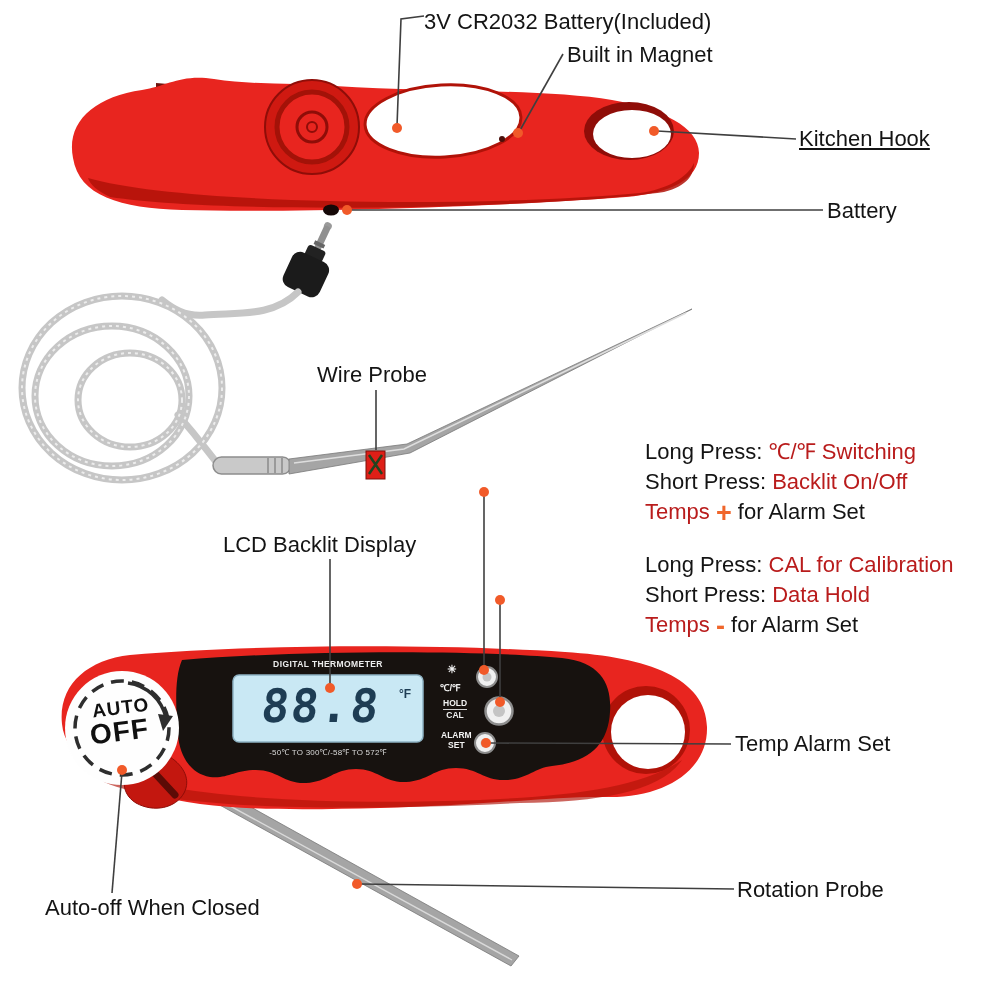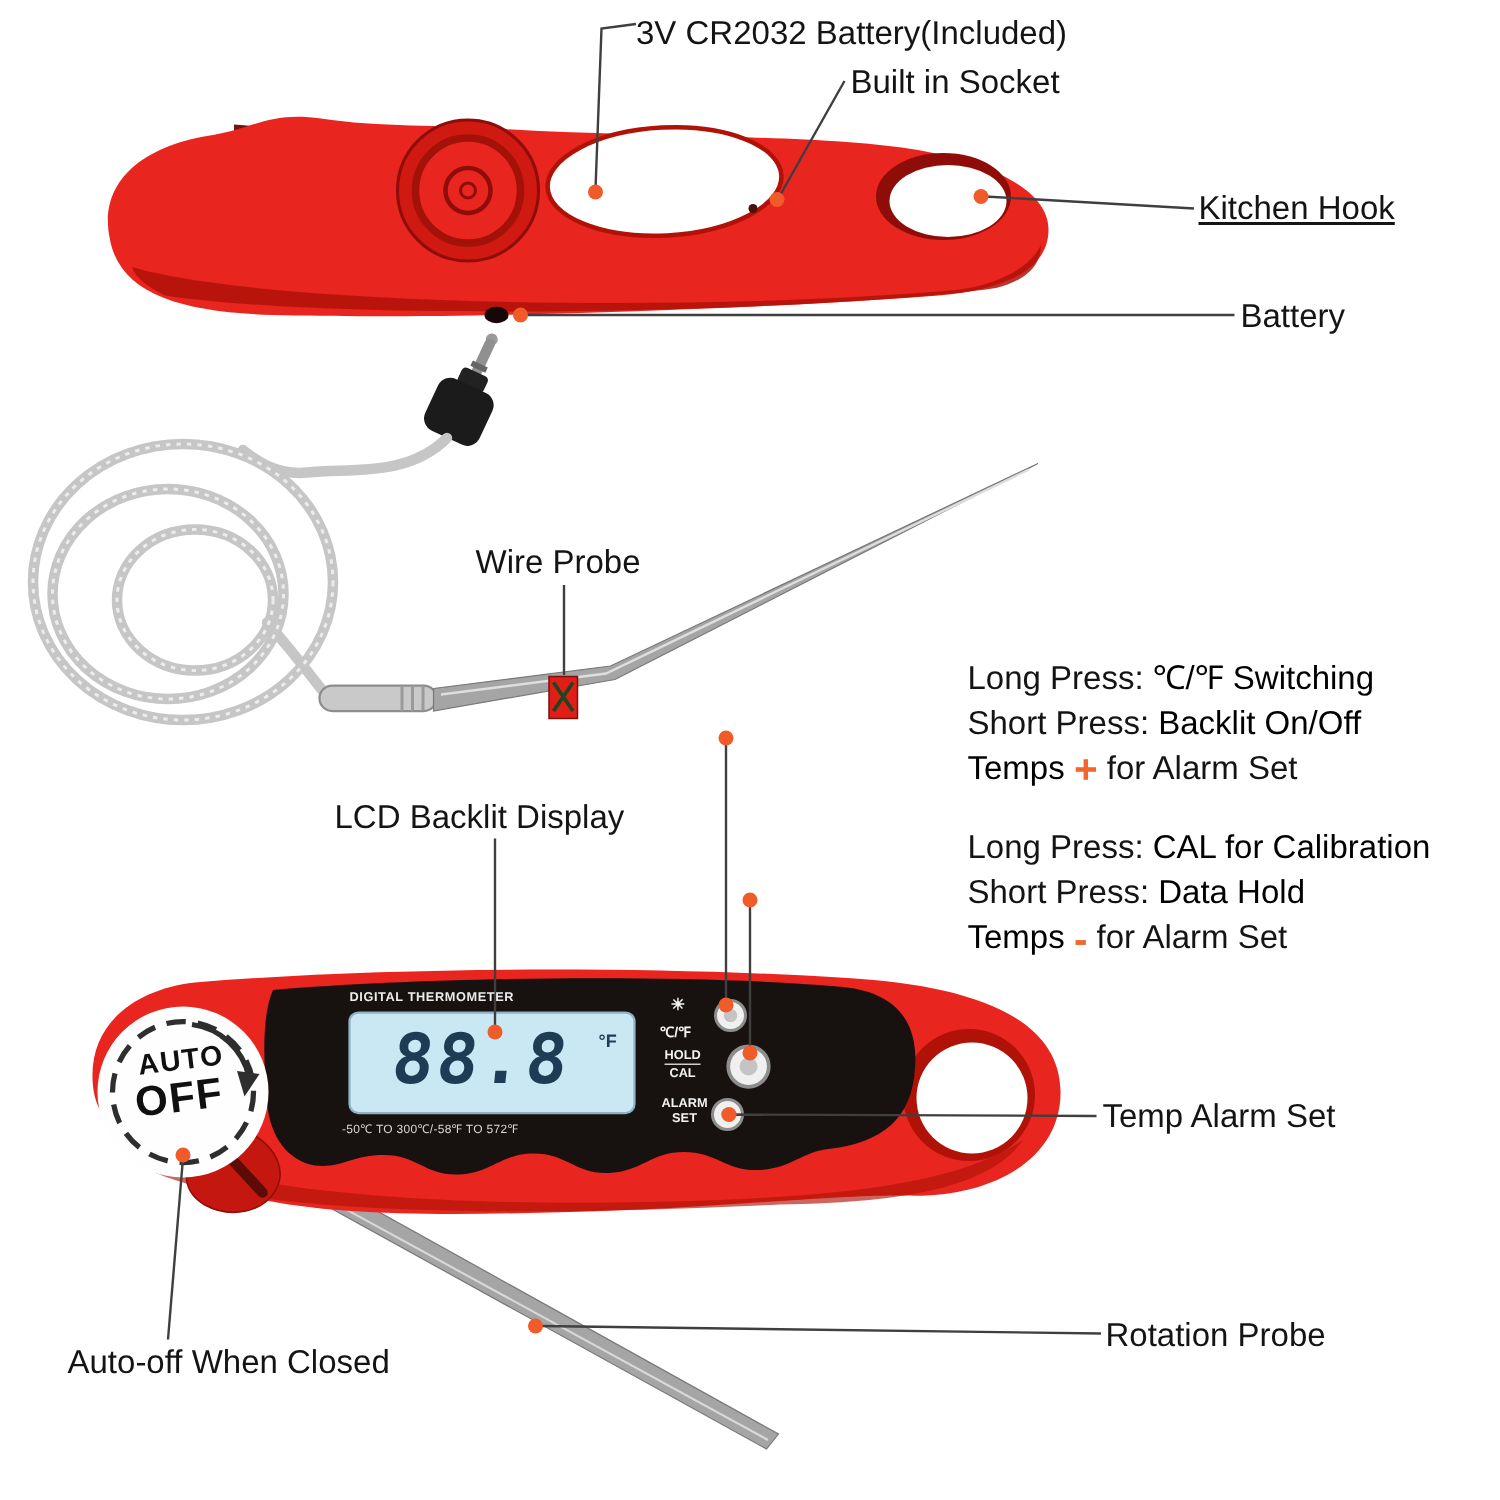--- a/index.html
+++ b/index.html
@@ -7,36 +7,36 @@
     position:relative;width:1000px;height:1000px;background:#fff;overflow:hidden;
     font-family:"Liberation Sans", sans-serif;color:#141414;
   }
   svg.art{position:absolute;left:0;top:0;width:1000px;height:1000px;}
   .label{
     position:absolute;font-size:22px;line-height:1.2;color:#141414;white-space:nowrap;
   }
   .notes{
     position:absolute;font-size:22px;line-height:30px;color:#141414;white-space:nowrap;
   }
-  .accent{color:#000000;}
+  .accent{color:#b91c1c;}
   .sign{color:#f0662b;font-size:27px;font-weight:700;line-height:1;vertical-align:-3px;}
   .brand-text{
-    position:absolute;left:233px;top:659px;width:190px;text-align:left;
+    position:absolute;left:233px;top:659px;width:190px;text-align:center;
     font-size:8.5px;font-weight:bold;letter-spacing:.4px;color:#ececec;
   }
   .lcd-digits{
     position:absolute;left:246px;top:679px;width:150px;text-align:center;
     font-family:"DejaVu Sans Mono", monospace;font-weight:bold;font-size:46px;
     color:#1e3d54;transform:skewX(-6deg);letter-spacing:2px;
   }
   .lcd-unit{
     position:absolute;left:399px;top:687px;font-size:12px;font-weight:bold;color:#1e3d54;
   }
   .range-text{
-    position:absolute;left:228px;top:746px;width:200px;text-align:left;
+    position:absolute;left:228px;top:746px;width:200px;text-align:center;
     font-size:8px;color:#d9d9d9;letter-spacing:.2px;
   }
   .btnlabel{
     position:absolute;color:#f2f2f2;font-weight:bold;text-align:center;white-space:nowrap;
   }
   .backlight{left:447px;top:663px;font-size:11px;}
   .cf{left:440px;top:681px;font-size:9.5px;}
   .holdcal{left:443px;top:698px;font-size:8.5px;line-height:10px;}
   .holdcal .u{display:block;border-bottom:1px solid #cfcfcf;padding-bottom:1px;}
   .alarmset{left:441px;top:730px;font-size:8.5px;line-height:10px;}
@@ -202,21 +202,21 @@
       <circle cx="484" cy="670" r="5"></circle>
       <circle cx="500" cy="600" r="5"></circle>
       <circle cx="500" cy="702" r="5"></circle>
       <circle cx="486" cy="743" r="5"></circle>
       <circle cx="357" cy="884" r="5"></circle>
       <circle cx="122" cy="770" r="5"></circle>
     </g>
   </svg>
 
   <div class="label" style="left:424px;top:9px;">3V CR2032 Battery(Included)</div>
-  <div class="label" style="left:567px;top:42px;">Built in Socket</div>
+  <div class="label" style="left:567px;top:42px;">Built in Magnet</div>
   <div class="label" style="left:799px;top:126px;text-decoration:underline;">Kitchen Hook</div>
   <div class="label" style="left:827px;top:198px;">Battery</div>
   <div class="label" style="left:317px;top:362px;">Wire Probe</div>
   <div class="label" style="left:223px;top:532px;">LCD Backlit Display</div>
   <div class="label" style="left:735px;top:731px;">Temp Alarm Set</div>
   <div class="label" style="left:737px;top:877px;">Rotation Probe</div>
   <div class="label" style="left:8px;top:895px;margin-left:37px;">Auto-off When Closed</div>
 
   <div class="notes" style="left:645px;top:437px;">
     <div><span>Long Press: </span><span class="accent">℃/℉ Switching</span></div>

